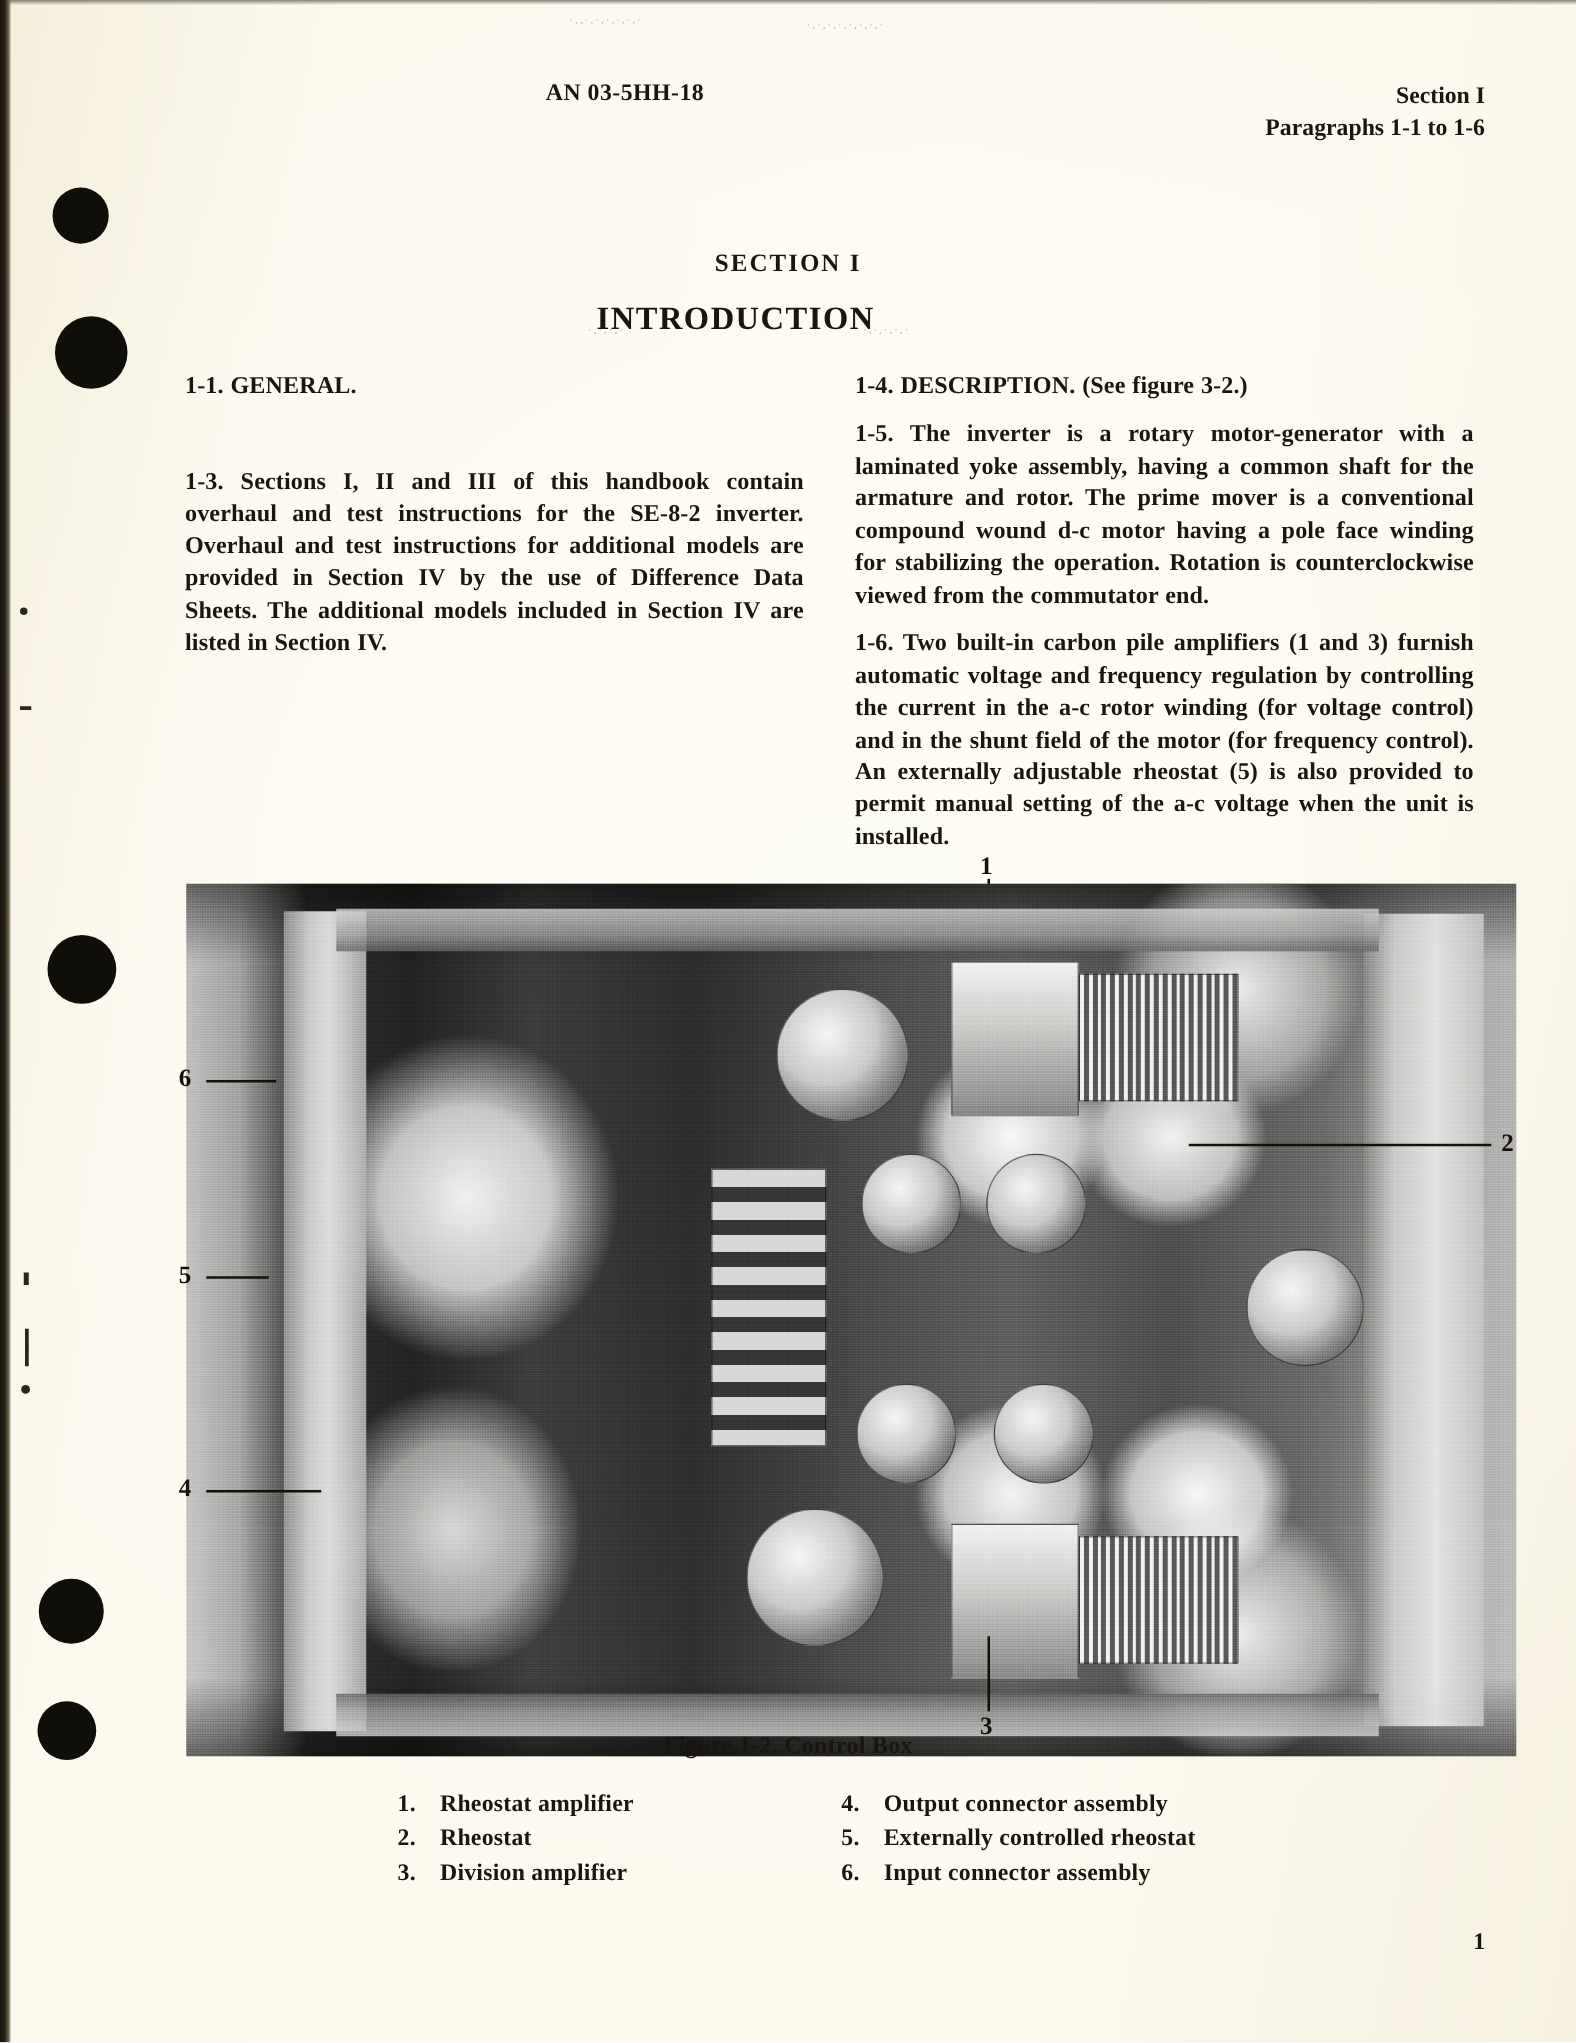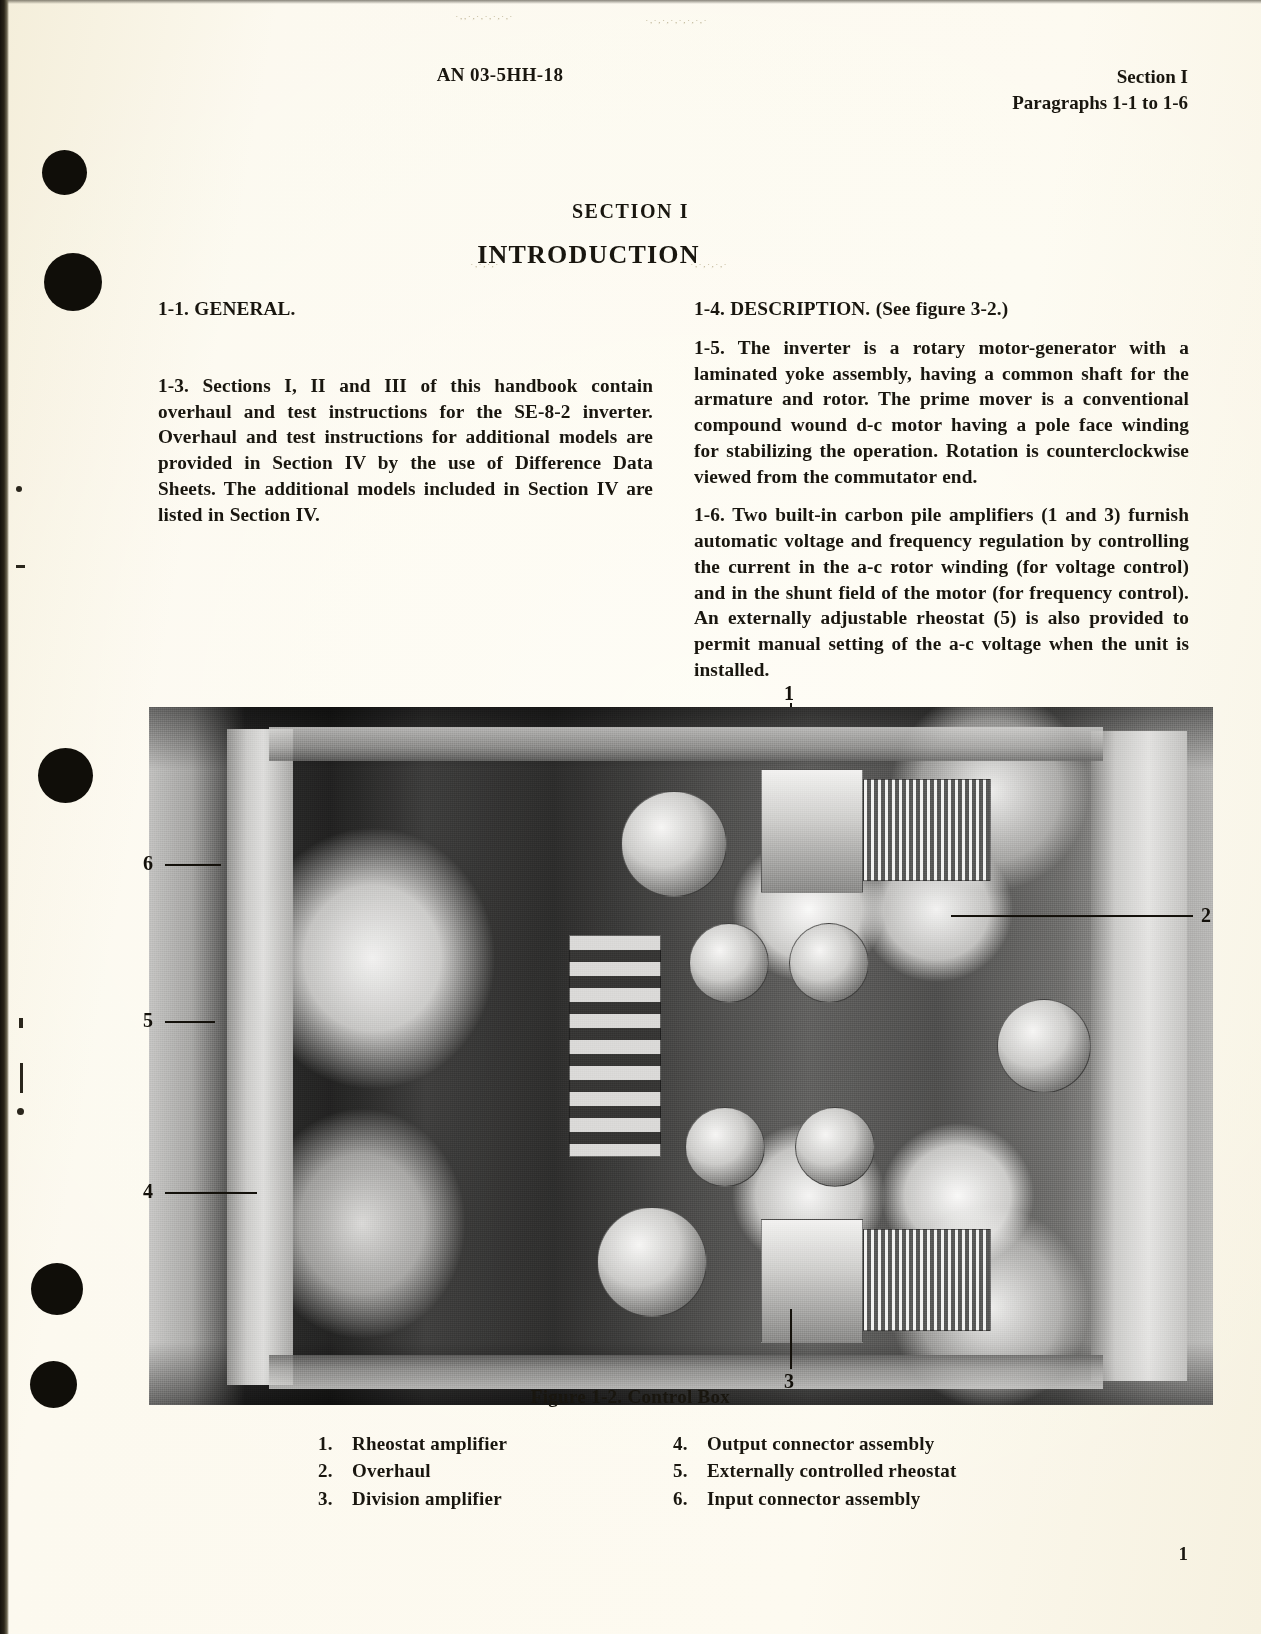--- a/index.html
+++ b/index.html
@@ -100,21 +100,20 @@
     font-weight: bold;
     font-size: 26px;
     letter-spacing: 1.2px;
   }
 
   
   .col {
     position: absolute;
     top: 296px;
     width: 495px;
-    margin-left: 10px;
   }
   .col-left  { left: 148px; }
   .col-right { left: 684px; }
 
   .para {
     font-size: 19.3px;
     line-height: 1.335;
     text-align: justify;
     font-weight: bold;
     margin: 0 0 15px 0;
@@ -349,21 +348,21 @@
 
   <div class="fig-caption">Figure 1-2.   Control Box</div>
 
   <div class="legend legend-left">
     <div class="legend-row">
       <span class="legend-num">1.</span>
       <span>Rheostat amplifier</span>
     </div>
     <div class="legend-row">
       <span class="legend-num">2.</span>
-      <span>Overhaul</span>
+      <span>Rheostat</span>
     </div>
     <div class="legend-row">
       <span class="legend-num">3.</span>
       <span>Division amplifier</span>
     </div>
   </div>
 
   <div class="legend legend-right">
     <div class="legend-row">
       <span class="legend-num">4.</span>

